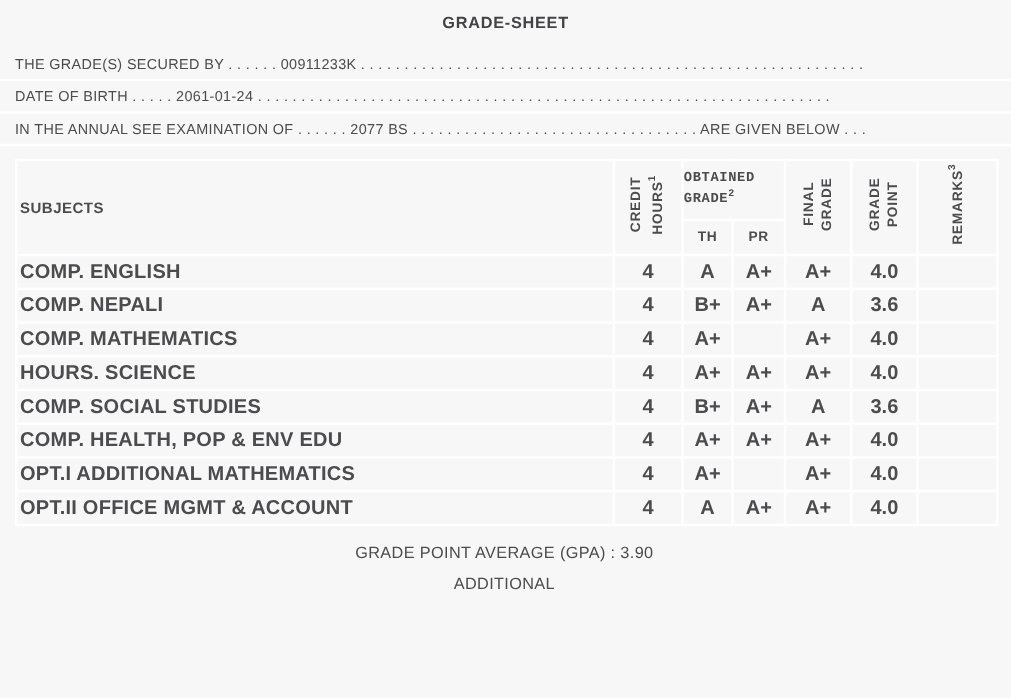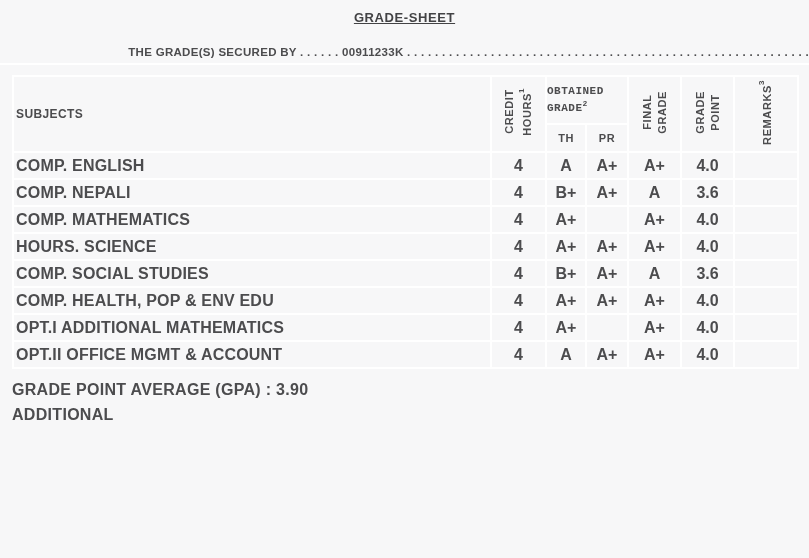--- a/index.html
+++ b/index.html
@@ -20,36 +20,34 @@
     letter-spacing: 1.2px;
     color: #55a2d9;
   }
   .sub-title {
     margin-top: 10px;
     text-align: center;
     font-size: 13px;
     font-weight: 700;
     letter-spacing: 0.6px;
     color: #434345;
-    text-decoration: underline;
   }
 
   .info-section { margin-top: 14px; }
   .info-line {
     height: 26px;
     line-height: 26px;
     border-bottom: 2px solid #ffffff;
     padding-left: 12px;
     font-size: 11.5px;
-    font-weight: 700;
+    font-weight: 400;
     letter-spacing: 0.3px;
     white-space: nowrap;
     overflow: hidden;
     color: #4c4c4e;
-    text-align: right;
   }
 
   table.grade-table {
     border-collapse: collapse;
     table-layout: fixed;
     width: 785px;
     margin: 10px 0 0 12px;
   }
   .grade-table th, .grade-table td {
     border: 2px solid #ffffff;
@@ -86,38 +84,40 @@
     white-space: nowrap;
   }
   .vline { display: block; }
   th.obt-head { height: 44px; vertical-align: middle; font-size: 11px; letter-spacing: 0.5px; }
   .obt-line { display: block; text-align: left; line-height: 1.35; font-family: Liberation Mono, monospace; }
   th.subhead { height: 26px; font-size: 11px; letter-spacing: 0.5px; text-align: center; }
   sup { font-size: 8px; }
 
   .footer-section { width: 785px; margin-left: 12px; margin-top: 8px; }
   .gpa-line, .status-line {
-    text-align: left;
+    text-align: center;
     padding-right: 2px;
-    font-size: 16px;
-    font-weight: 700;
+    font-size: 13px;
+    font-weight: 400;
     letter-spacing: 0.3px;
     line-height: 25px;
     color: #4c4c4e;
   }
 </style>
 </head>
 <body>
 
 <div class="page">
 
   <div class="sub-title">GRADE-SHEET</div>
 
   <div class="info-section">
     <div class="info-line">THE GRADE(S) SECURED BY . . . . . . 00911233K . . . . . . . . . . . . . . . . . . . . . . . . . . . . . . . . . . . . . . . . . . . . . . . . . . . . . . . . . .</div>
+    <div class="info-line">DATE OF BIRTH . . . . . 2061-01-24 . . . . . . . . . . . . . . . . . . . . . . . . . . . . . . . . . . . . . . . . . . . . . . . . . . . . . . . . . . . . . . . . . .</div>
+    <div class="info-line">IN THE ANNUAL SEE EXAMINATION OF . . . . . . 2077 BS . . . . . . . . . . . . . . . . . . . . . . . . . . . . . . . . . ARE GIVEN BELOW . . .</div>
   </div>
 
   <table class="grade-table">
     <colgroup>
       <col style="width:478px">
         <col style="width:55px">
         <col style="width:40px">
       <col style="width:42px">
         <col style="width:53px">
         <col style="width:53px">

